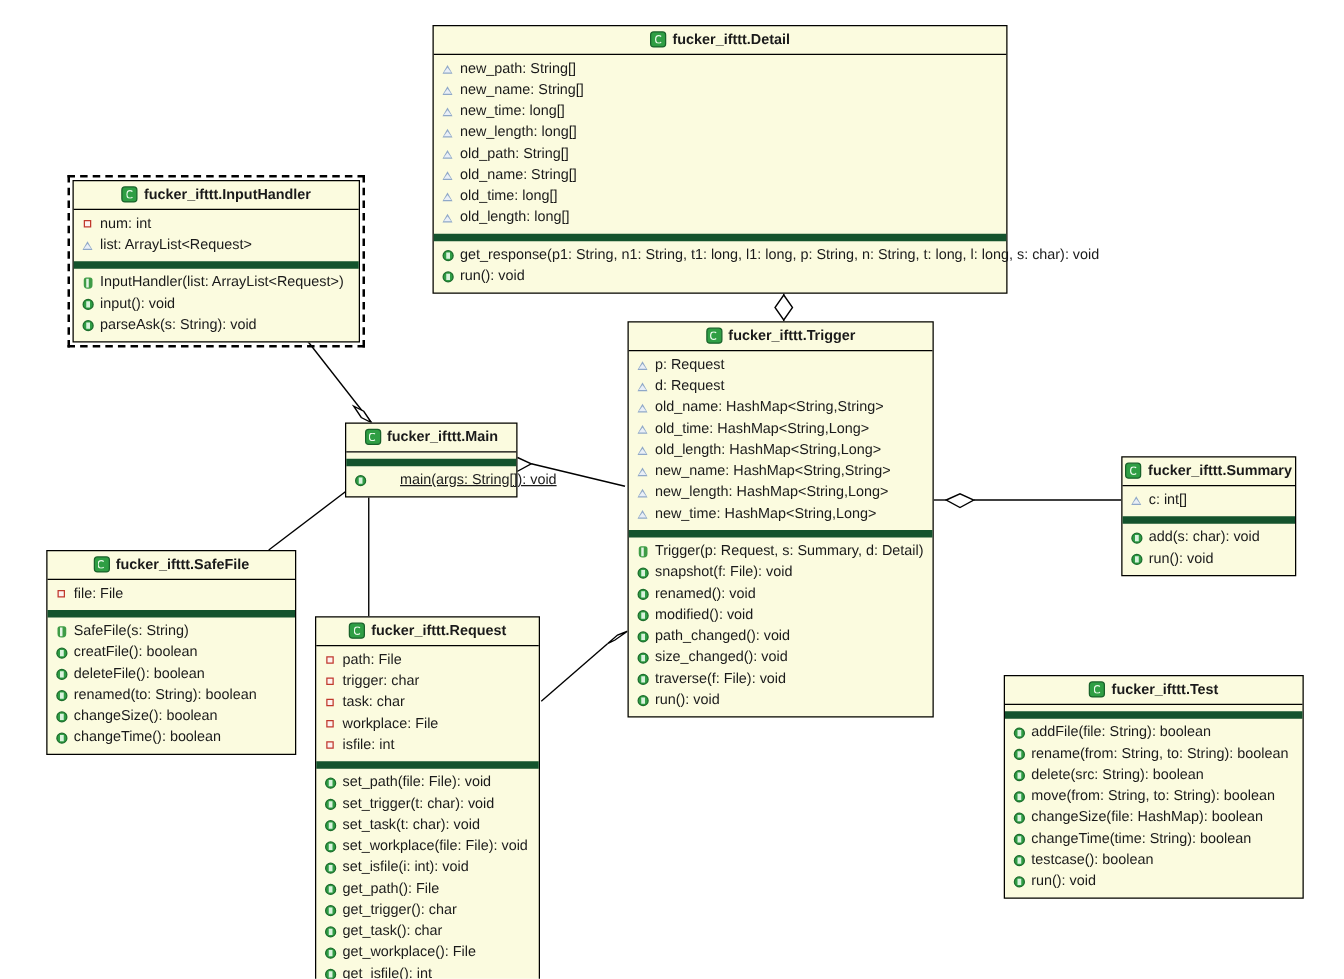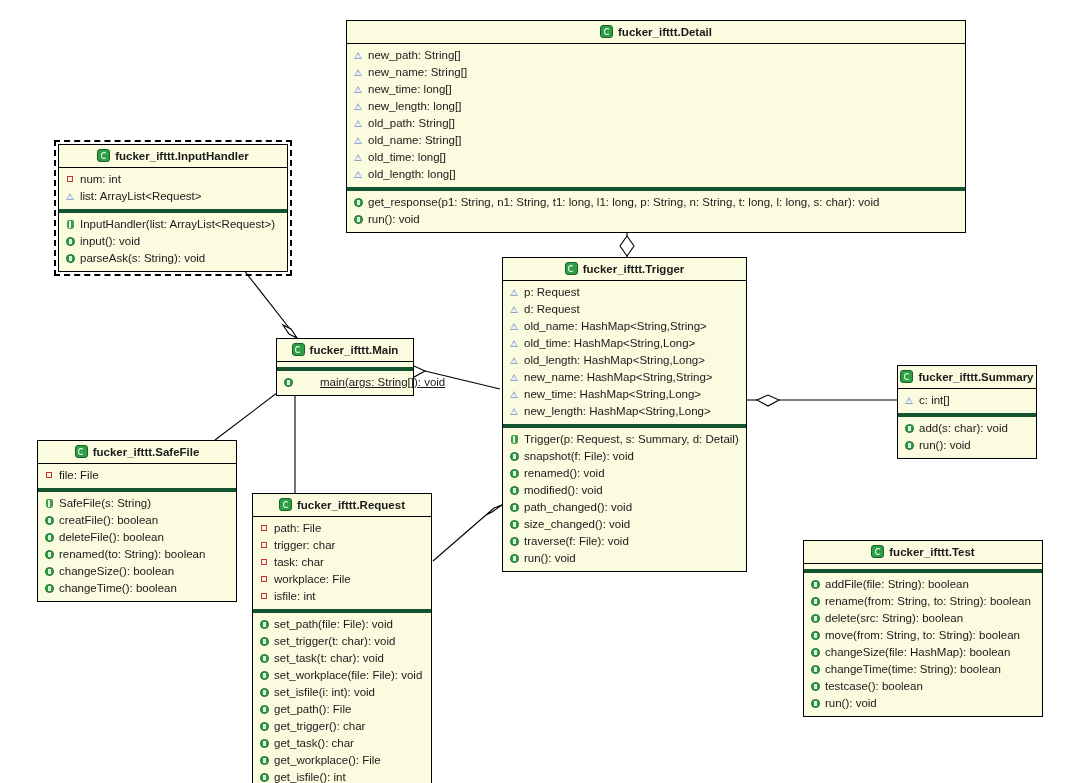--- a/index.html
+++ b/index.html
@@ -40,21 +40,21 @@
     font-size: 11.5px;
     white-space: nowrap;
     display: flex;
     align-items: center;
     justify-content: center;
     gap: 5px;
   }
   .cls-section {
     padding: 3px 0 4px 0;
   }
-  .cls-section + .cls-section { border-top: 4px solid #14532d; }
+  .cls-section + .cls-section { border-top: 6px solid #14532d; }
   .cls-section.empty { height: 5px; padding: 0; }
 
   .member {
     display: flex;
     align-items: center;
     gap: 5px;
     padding: 1px 6px 1px 7px;
     white-space: nowrap;
     line-height: 15px;
   }
@@ -167,21 +167,21 @@
 
       <line x1="433" y1="561" x2="486" y2="515"></line>
       <polygon points="486,515 494,508 502,505 492,512" fill="#ffffff" stroke="#000000" stroke-width="1.1"></polygon>
 
       <polygon points="757,400 768,395 779,400 768,406" fill="#ffffff" stroke="#000000" stroke-width="1.1"></polygon>
       <line x1="779" y1="400" x2="897" y2="400"></line>
       <line x1="747" y1="400" x2="757" y2="400"></line>
     </g>
   </svg>
 
-  <div class="uml-class" style="left:346px; top:20px; width:620px;">
+  <div class="uml-class" style="left:346px; top:20px; width:460px;">
     <div class="cls-header">
       <span class="cls-icon"></span>
       <span class="cls-title">fucker_ifttt.Detail</span>
     </div>
     <div class="cls-section">
       <div class="member">
           <span class="mk pkg"></span>
           <span class="mtext">new_path: String[]</span>
         </div>
       <div class="member">
@@ -295,25 +295,25 @@
       <div class="member">
           <span class="mk pkg"></span>
           <span class="mtext">old_length: HashMap&lt;String,Long&gt;</span>
         </div>
       <div class="member">
           <span class="mk pkg"></span>
           <span class="mtext">new_name: HashMap&lt;String,String&gt;</span>
         </div>
       <div class="member">
           <span class="mk pkg"></span>
+          <span class="mtext">new_length: HashMap&lt;String,Long&gt;</span>
+        </div>
+      <div class="member">
+          <span class="mk pkg"></span>
           <span class="mtext">new_time: HashMap&lt;String,Long&gt;</span>
-        </div>
-      <div class="member">
-          <span class="mk pkg"></span>
-          <span class="mtext">new_length: HashMap&lt;String,Long&gt;</span>
         </div>
     </div>
     <div class="cls-section">
       <div class="member">
           <span class="mk ctor"></span>
           <span class="mtext">Trigger(p: Request, s: Summary, d: Detail)</span>
         </div>
       <div class="member">
           <span class="mk pub"></span>
           <span class="mtext">snapshot(f: File): void</span>

